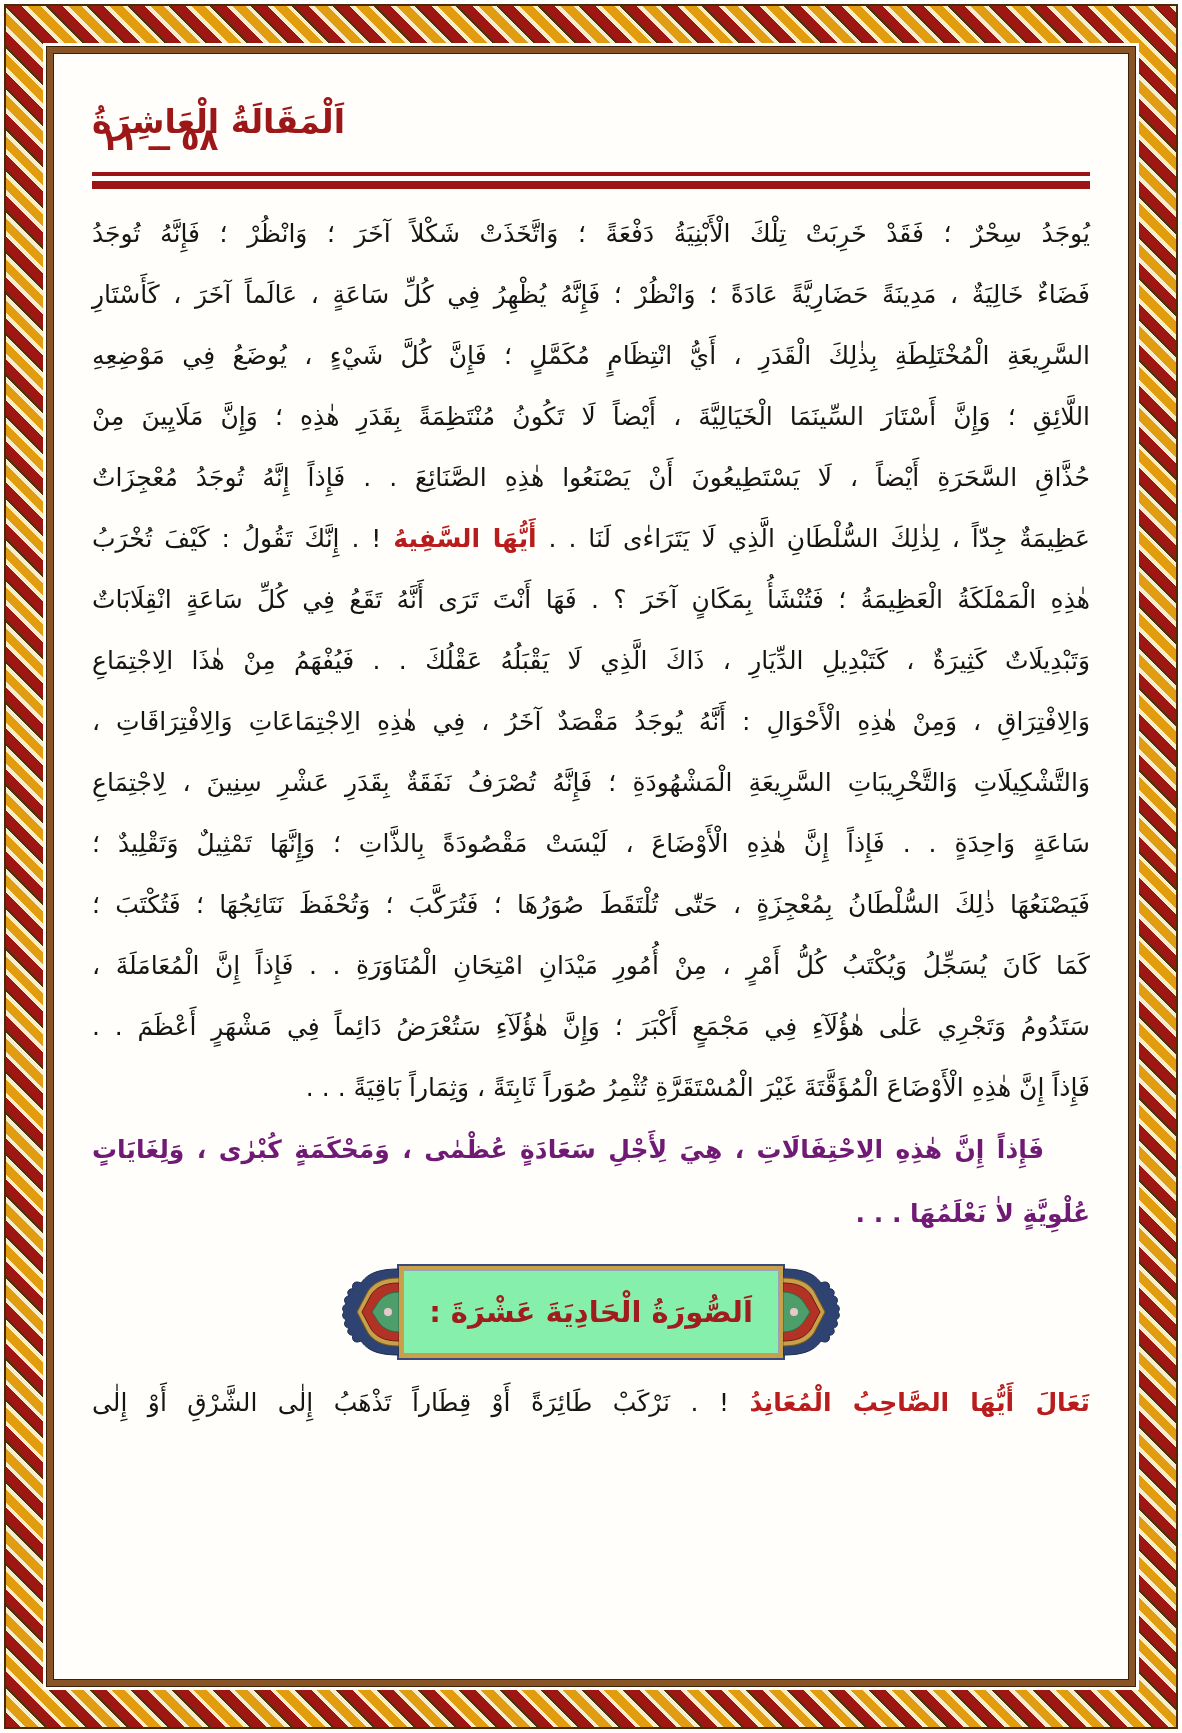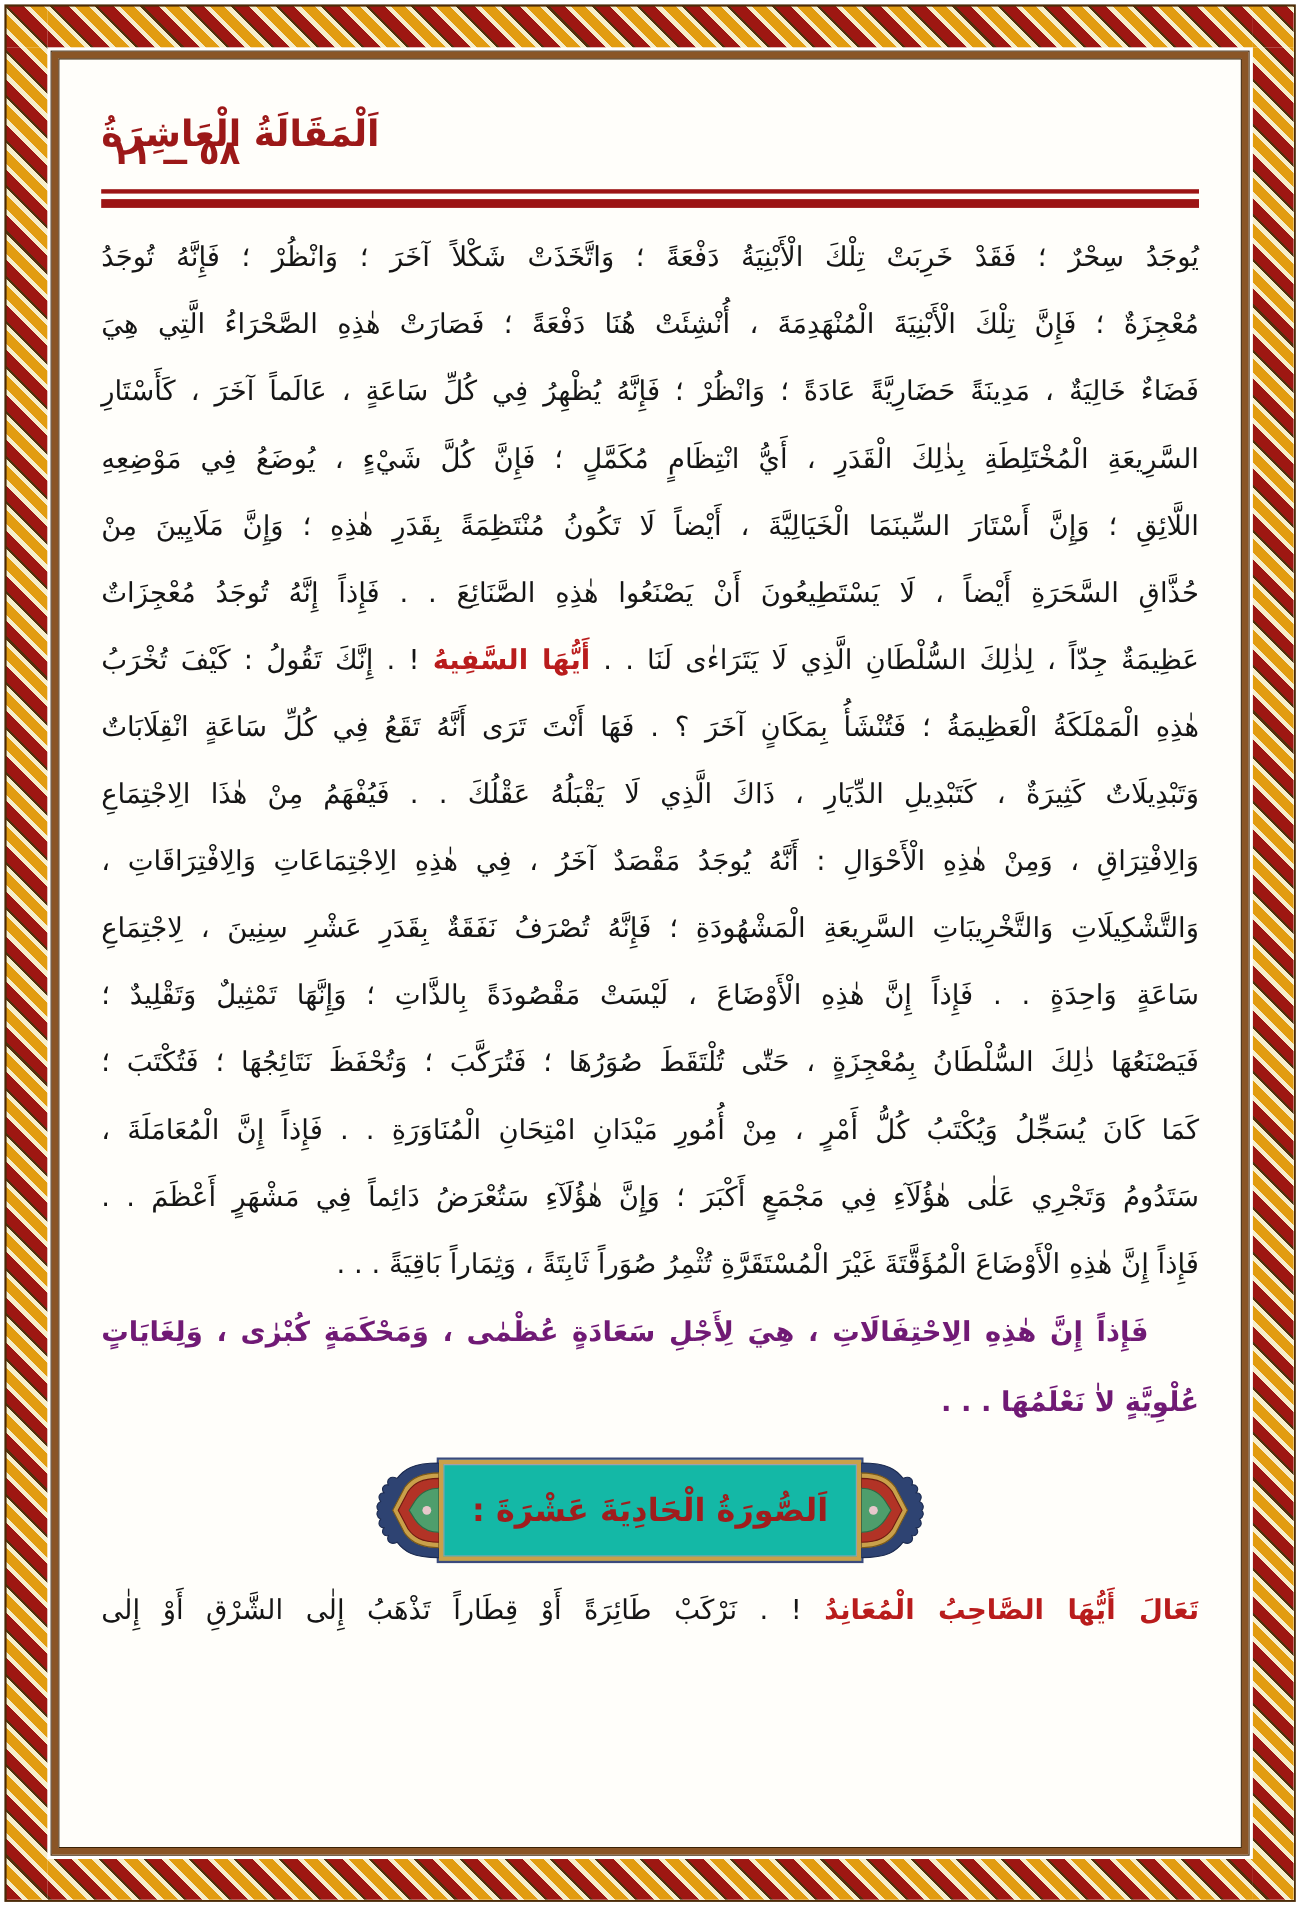--- a/index.html
+++ b/index.html
@@ -63,21 +63,21 @@
   .red{color:#b91c1c; font-weight:bold;}
   .red-para .line{color:#701a75; font-weight:bold; height:64px; line-height:64px;}
   .red-para .indent{text-indent:46px;}
 
   
   .cartouche{
     display:flex; justify-content:center; align-items:center;
     margin:16px 0 10px 0; height:100px;
   }
   .cart-box{
-    background:#14b8a6;
+    background:#86efac;
     border:4px solid #c9a04a;
     outline:2px solid #3a4a7c;
     box-shadow: inset 0 0 0 1px #9aa0b8;
     padding:6px 26px;
     height:72px; display:flex; align-items:center;
   }
   .cart-title{
     color:#a01d1d; font-weight:bold; font-size:29px; white-space:nowrap;
   }
   .medallion{width:58px; height:92px; flex:0 0 auto;}
@@ -101,21 +101,20 @@
     </div>
 
     <div class="rule">
       <div class="thin"></div>
       <div class="gap"></div>
       <div class="thick"></div>
     </div>
 
     <div class="text-block">
       <p class="line">يُوجَدُ سِحْرٌ ؛ فَقَدْ خَرِبَتْ تِلْكَ الْأَبْنِيَةُ دَفْعَةً ؛ وَاتَّخَذَتْ شَكْلاً آخَرَ ؛ وَانْظُرْ ؛ فَإِنَّهُ تُوجَدُ</p>
-      <p class="line">مُعْجِزَةٌ ؛ فَإِنَّ تِلْكَ الْأَبْنِيَةَ الْمُنْهَدِمَةَ ، أُنْشِئَتْ هُنَا دَفْعَةً ؛ فَصَارَتْ هٰذِهِ الصَّحْرَاءُ الَّتِي هِيَ</p>
       <p class="line">فَضَاءٌ خَالِيَةٌ ، مَدِينَةً حَضَارِيَّةً عَادَةً ؛ وَانْظُرْ ؛ فَإِنَّهُ يُظْهِرُ فِي كُلِّ سَاعَةٍ ، عَالَماً آخَرَ ، كَأَسْتَارِ</p>
       <p class="line">السَّرِيعَةِ الْمُخْتَلِطَةِ بِذٰلِكَ الْقَدَرِ ، أَيُّ انْتِظَامٍ مُكَمَّلٍ ؛ فَإِنَّ كُلَّ شَيْءٍ ، يُوضَعُ فِي مَوْضِعِهِ</p>
       <p class="line">اللَّائِقِ ؛ وَإِنَّ أَسْتَارَ السِّينَمَا الْخَيَالِيَّةَ ، أَيْضاً لَا تَكُونُ مُنْتَظِمَةً بِقَدَرِ هٰذِهِ ؛ وَإِنَّ مَلَايِينَ مِنْ</p>
       <p class="line">حُذَّاقِ السَّحَرَةِ أَيْضاً ، لَا يَسْتَطِيعُونَ أَنْ يَصْنَعُوا هٰذِهِ الصَّنَائِعَ . . فَإِذاً إِنَّهُ تُوجَدُ مُعْجِزَاتٌ</p>
       <p class="line"><span>عَظِيمَةٌ جِدّاً ، لِذٰلِكَ السُّلْطَانِ الَّذِي لَا يَتَرَاءٰى لَنَا . . </span><span class="red">أَيُّهَا السَّفِيهُ</span><span> ! . إِنَّكَ تَقُولُ : كَيْفَ تُخْرَبُ</span></p>
       <p class="line">هٰذِهِ الْمَمْلَكَةُ الْعَظِيمَةُ ؛ فَتُنْشَأُ بِمَكَانٍ آخَرَ ؟ . فَهَا أَنْتَ تَرَى أَنَّهُ تَقَعُ فِي كُلِّ سَاعَةٍ انْقِلَابَاتٌ</p>
       <p class="line">وَتَبْدِيلَاتٌ كَثِيرَةٌ ، كَتَبْدِيلِ الدِّيَارِ ، ذَاكَ الَّذِي لَا يَقْبَلُهُ عَقْلُكَ . . فَيُفْهَمُ مِنْ هٰذَا الِاجْتِمَاعِ</p>
       <p class="line">وَالِافْتِرَاقِ ، وَمِنْ هٰذِهِ الْأَحْوَالِ : أَنَّهُ يُوجَدُ مَقْصَدٌ آخَرُ ، فِي هٰذِهِ الِاجْتِمَاعَاتِ وَالِافْتِرَاقَاتِ ،</p>
       <p class="line">وَالتَّشْكِيلَاتِ وَالتَّخْرِيبَاتِ السَّرِيعَةِ الْمَشْهُودَةِ ؛ فَإِنَّهُ تُصْرَفُ نَفَقَةٌ بِقَدَرِ عَشْرِ سِنِينَ ، لِاجْتِمَاعِ</p>
       <p class="line">سَاعَةٍ وَاحِدَةٍ . . فَإِذاً إِنَّ هٰذِهِ الْأَوْضَاعَ ، لَيْسَتْ مَقْصُودَةً بِالذَّاتِ ؛ وَإِنَّهَا تَمْثِيلٌ وَتَقْلِيدٌ ؛</p>

